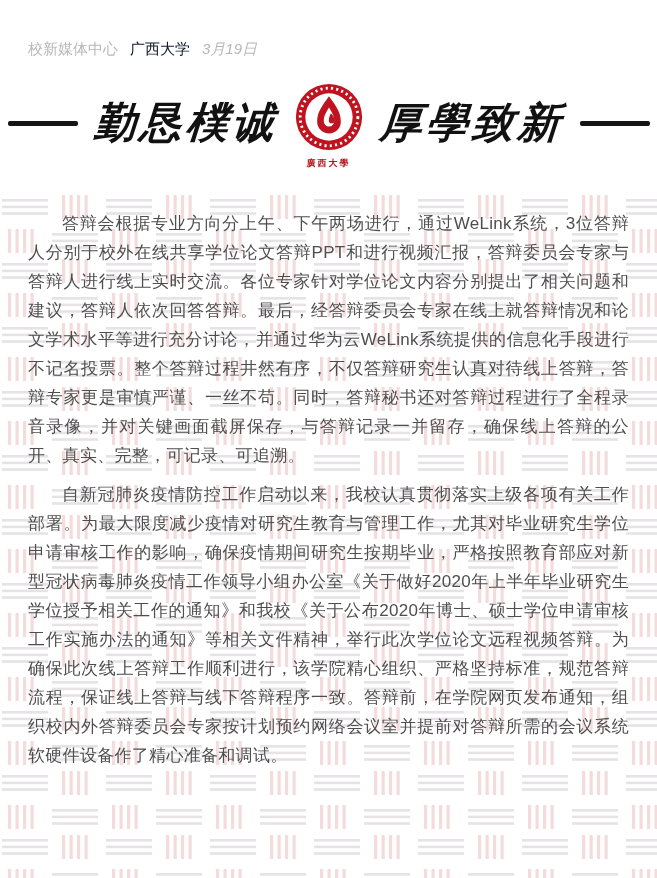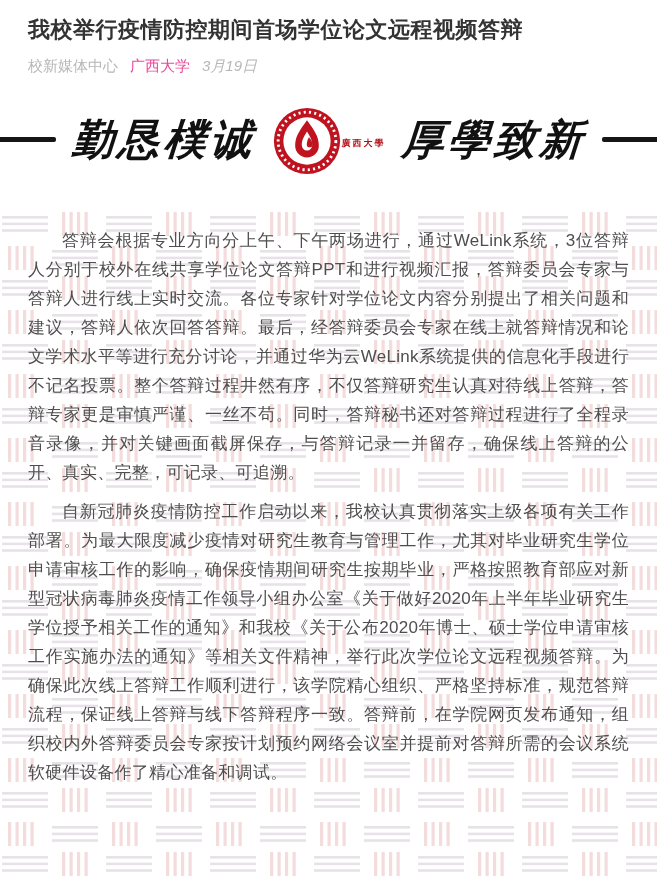--- a/index.html
+++ b/index.html
@@ -9,57 +9,56 @@
     background:#ffffff; overflow:hidden;
     font-family:"Liberation Sans","DejaVu Sans",sans-serif;
     display:flex; flex-direction:column;
   }
   
   .header { padding:14px 28px 0; }
   .title {
     font-size:22px; line-height:1.45; font-weight:600; color:#333333;
     letter-spacing:0.5px;
   }
-  .meta { display:flex; align-items:center; gap:12px; margin-top:11px; font-size:15px; }
+  .meta { display:flex; align-items:center; gap:12px; margin-top:26px; font-size:15px; }
   .meta .author { color:#b7b7b7; }
-  .meta .account { color:#ec4899; cursor:pointer; }
+  .meta .account { color:#0f172a; cursor:pointer; }
   .meta .date { color:#b7b7b7;font-style:italic; }
   
   .banner {
     margin:18px 20px 0; height:92px;
     display:flex; align-items:center; justify-content:center; gap:16px;
   }
   .dash { width:70px; height:5px; background:#161616; border-radius:2px; flex:none; }
   .motto {
     font-family:"DejaVu Serif","Liberation Serif",serif;
     font-style:italic; font-weight:700; font-size:42px; color:#111111;
     letter-spacing:4px; white-space:nowrap; transform:skewX(-4deg);
   }
-  .emblem-wrap { display:flex; align-items:center; flex:none; margin-top:6px; }
+  .emblem-wrap { display:flex; flex-direction:column; align-items:center; flex:none; margin-top:6px; }
   .emblem-caption {
     font-family:"DejaVu Serif","Liberation Serif",serif;
     font-size:9px; color:#b5121b; letter-spacing:2px; margin-top:1px; font-weight:700;
   }
   
   .article-zone { position:relative; margin-top:24px; flex:1; }
   .watermark { position:absolute; inset:0; width:100%; height:100%; display:block; }
   .article-content {
     position:relative; padding:16px 28px 0;
     font-size:17px; line-height:29px; color:#4e4e4e;
     text-align:justify; letter-spacing:0.3px;
   }
   .article-content p { text-indent:2em; margin:0 0 10px; }
 </style>
 </head>
 <body>
 
 <div class="page">
 
   <div class="header">
-    <h1 class="title">我校举行疫情防控期间首场学位论文远程视频答辩</h1>
     <div class="meta">
       <span class="author">校新媒体中心</span>
       <span class="account">广西大学</span>
       <span class="date">3月19日</span>
     </div>
   </div>
 
   <div class="banner">
     <div class="dash"></div>
     <div class="motto">勤恳樸诚</div>

